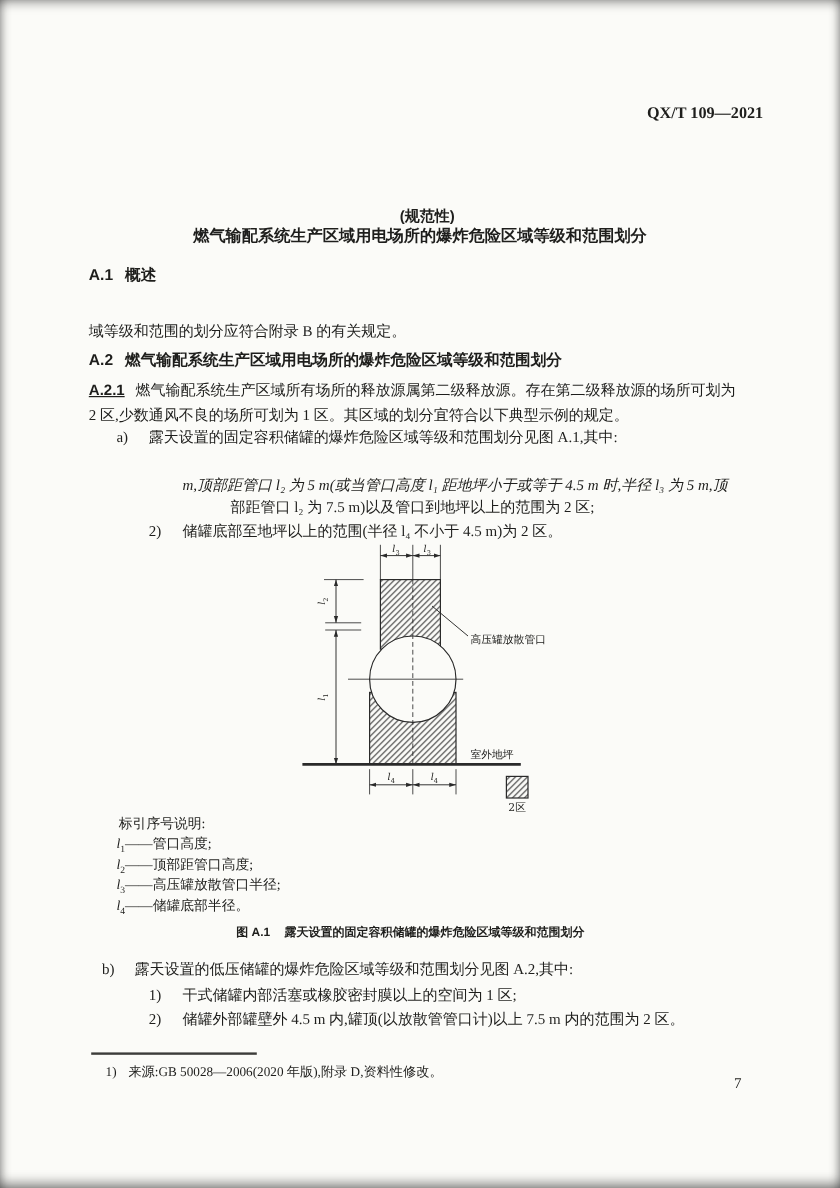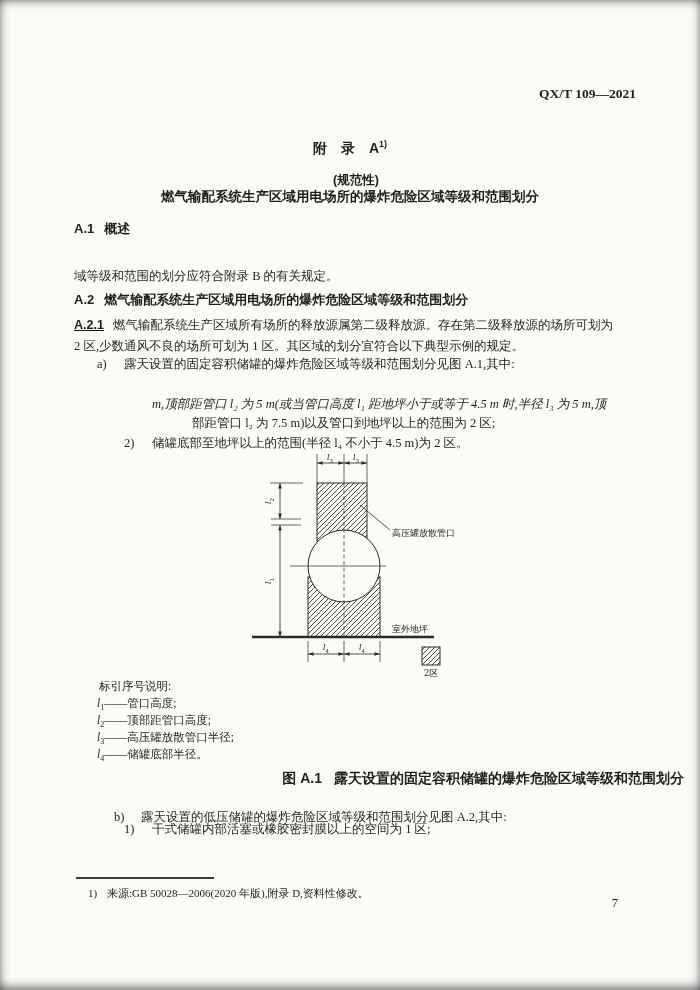--- a/index.html
+++ b/index.html
@@ -21,41 +21,40 @@
   .h{font-size:13px;}
   .h .no{margin-right:10px;}
   .body-line{font-size:12.5px;}
   .indent2{padding-left:26px;}
   .m-a{display:inline-block;width:27px;}
   .m-1{display:inline-block;width:28px;}
   .boldno{font-weight:700;font-family:"Liberation Sans","DejaVu Sans",sans-serif;margin-right:9px;text-decoration:underline;}
   .note{font-size:11.5px;}
   .note .sym{font-style:italic;}
   .note sub{font-size:8px;}
-  .cap{left:0;right:16px;text-align:right;font-size:14px;}
+  .cap{left:0;right:16px;text-align:center;font-size:10px;}
   .cap .capno{margin-right:12px;}
   .fnrule{left:76px;top:877px;width:138px;height:2px;background:#3c3c3a;}
   .fn{font-size:11px;}
   .fn .m{display:inline-block;width:19px;}
   .pgno{font-size:12.5px;}
   
   svg text{font-family:"DejaVu Serif","Liberation Serif",serif;fill:#1e1e1c;}
   .dimlab{font-size:8px;font-style:italic;}
   .svg-sub{font-size:5.5px;font-style:normal;}
   .cjklab{font-size:9px;font-style:normal;}
   .stroke{stroke:#2a2a2a;fill:none;}
 </style>
 </head>
 <body>
 
 <div class="page serif">
 
   <div class="abs code serif" style="top:86px;right:64px;">QX/T 109—2021</div>
 
-  <div class="abs t1 sansb" style="top:139px;"><span>附　录　A</span><sup style="font-size:9px;">1)</sup></div>
   <div class="abs t2 sansb" style="top:172px;margin-left:12px;">(规范性)</div>
   <div class="abs t3 sansb" style="top:188px;">燃气输配系统生产区域用电场所的爆炸危险区域等级和范围划分</div>
 
   <div class="abs h sansb" style="top:220px;left:74px;"><span class="no">A.1</span><span>概述</span></div>
 
   <div class="abs body-line" style="top:268px;left:74px;">域等级和范围的划分应符合附录 B 的有关规定。</div>
 
   <div class="abs h sansb" style="top:291px;left:74px;"><span class="no">A.2</span><span>燃气输配系统生产区域用电场所的爆炸危险区域等级和范围划分</span></div>
 
   <div class="abs body-line" style="top:317px;left:74px;"><span class="boldno">A.2.1</span><span>燃气输配系统生产区域所有场所的释放源属第二级释放源。存在第二级释放源的场所可划为</span></div>
@@ -121,21 +120,22 @@
   </svg>
 
   <div class="abs note" style="top:679px;left:99px;">标引序号说明:</div>
   <div class="abs note" style="top:696px;left:97px;"><span class="sym">l</span><sub>1</sub><span>——管口高度;</span></div>
   <div class="abs note" style="top:713px;left:97px;"><span class="sym">l</span><sub>2</sub><span>——顶部距管口高度;</span></div>
   <div class="abs note" style="top:730px;left:97px;"><span class="sym">l</span><sub>3</sub><span>——高压罐放散管口半径;</span></div>
   <div class="abs note" style="top:747px;left:97px;"><span class="sym">l</span><sub>4</sub><span>——储罐底部半径。</span></div>
 
   <div class="abs cap sansb" style="top:770px;"><span class="capno">图 A.1</span><span>露天设置的固定容积储罐的爆炸危险区域等级和范围划分</span></div>
 
-  <div class="abs body-line" style="top:800px;left:114px;margin-top:9px;"><span class="m-a">b)</span><span>露天设置的低压储罐的爆炸危险区域等级和范围划分见图 A.2,其中:</span></div>
+  <div class="abs body-line" style="top:800px;left:85px;"><span class="m-a">b)</span><span>露天设置的低压储罐的爆炸危险区域等级和范围划分见图 A.2,其中:</span></div>
   <div class="abs body-line" style="top:821px;left:124px;"><span class="m-1">1)</span><span>干式储罐内部活塞或橡胶密封膜以上的空间为 1 区;</span></div>
+  <div class="abs body-line" style="top:841px;left:124px;"><span class="m-1">2)</span><span>储罐外部罐壁外 4.5 m 内,罐顶(以放散管管口计)以上 7.5 m 内的范围为 2 区。</span></div>
 
   <div class="abs fnrule"></div>
   <div class="abs fn" style="top:886px;left:88px;"><span class="m">1)</span><span>来源:GB 50028—2006(2020 年版),附录 D,资料性修改。</span></div>
 
   <div class="abs pgno" style="top:896px;right:82px;">7</div>
 
 </div>
 
 </body></html>

